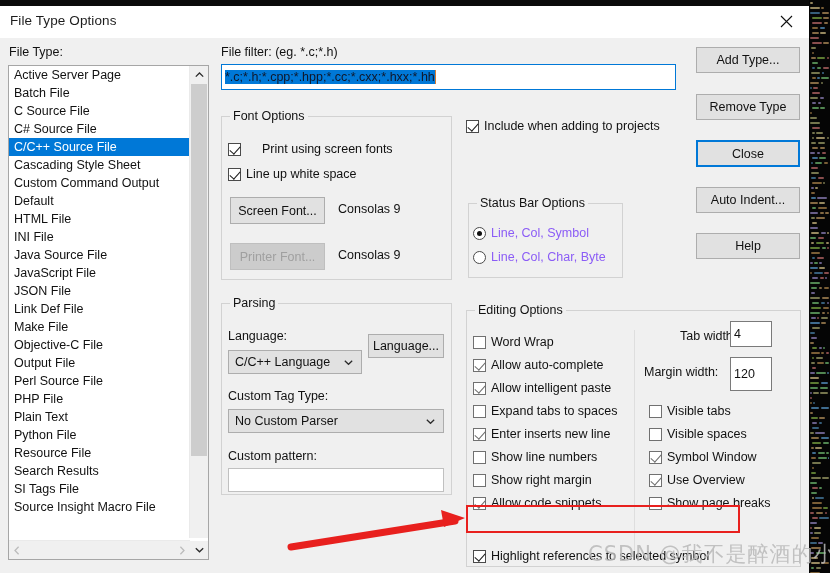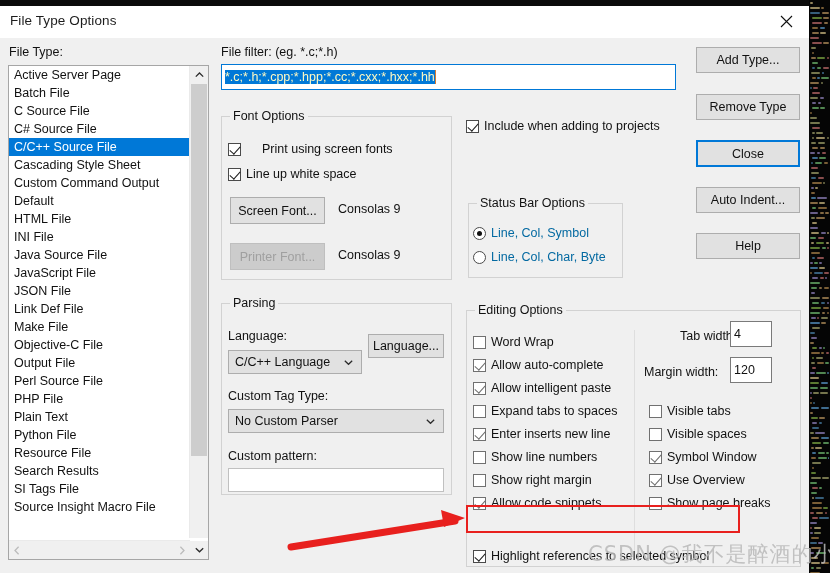--- a/index.html
+++ b/index.html
@@ -34,21 +34,21 @@
   .vscroll .arrow{width:18px;height:18px;display:flex;align-items:center;justify-content:center;color:#3c3c3c;font-size:9px;}
   .vthumb{position:absolute;left:1px;top:18px;width:16px;height:372px;background:#cdcdcd;}
   .hscroll{position:absolute;left:0;bottom:0;width:181px;height:18px;background:#f0f0f0;border-top:1px solid #eaeaea;display:flex;align-items:center;justify-content:space-between;}
   .hscroll .arrow{width:16px;height:18px;display:flex;align-items:center;justify-content:center;color:#bcbcbc;font-size:9px;}
   .corner{position:absolute;right:0;bottom:0;width:18px;height:18px;background:#f0f0f0;display:flex;align-items:center;justify-content:center;color:#3c3c3c;font-size:9px;}
 
   
   .tinput{position:absolute;box-sizing:border-box;background:#fff;border:1px solid #7a7a7a;font-size:12.5px;color:#111;
           padding:0 3px;display:flex;align-items:center;white-space:nowrap;overflow:hidden;}
   .tinput.focused{border:1px solid #0078d7;}
-  .sel-text{background:#0078d7;color:#fef9c3;}
+  .sel-text{background:#0078d7;color:#0f172a;}
   .caret{display:inline-block;width:1px;height:14px;background:#d97b30;margin-left:0px;}
 
   
   .group{position:absolute;box-sizing:border-box;border:1px solid #d2d2d2;}
   .group-title{position:absolute;top:-8px;left:8px;background:#f0f0f0;padding:0 3px;font-size:12.5px;color:#111;}
 
   
   .btn{position:absolute;box-sizing:border-box;background:#e1e1e1;border:1px solid #adadad;
        font-family:"Liberation Sans",sans-serif;font-size:12.5px;color:#111;
        display:flex;align-items:center;justify-content:center;cursor:default;}
@@ -56,21 +56,21 @@
   .btn.default{border:2px solid #0078d7;background:#e1e1e1;}
 
   
   .chk{position:absolute;display:flex;align-items:center;white-space:nowrap;font-size:12.5px;color:#111;}
   .chk .box{width:13px;height:13px;box-sizing:border-box;border:1px solid #4a4a4a;background:#fff;margin-right:5px;
             flex:none;position:relative;}
   .chk .box.checked::after{content:"";position:absolute;left:3px;top:0px;width:5px;height:9px;
             border:solid #1c1c1c;border-width:0 1.6px 1.6px 0;transform:rotate(42deg);}
   .chk .box.gray{border-color:#707070;}
   .chk .box.gray.checked::after{border-color:#6e6e6e;}
-  .rad{position:absolute;display:flex;align-items:flex-end;white-space:nowrap;font-size:12.5px;color:#0369a1;}
+  .rad{position:absolute;display:flex;align-items:flex-end;white-space:nowrap;font-size:12.5px;color:#8b5cf6;}
   .rad .circ{width:13px;height:13px;box-sizing:border-box;border:1px solid #4a4a4a;border-radius:50%;background:#fff;
              margin-right:5px;flex:none;position:relative;}
   .rad .circ.on::after{content:"";position:absolute;left:3px;top:3px;width:5px;height:5px;border-radius:50%;background:#111;}
 
   
   .combo{position:absolute;box-sizing:border-box;background:#e1e1e1;border:1px solid #adadad;
          font-size:12.5px;color:#111;display:flex;align-items:center;padding-left:6px;}
   .combo .chev{position:absolute;right:8px;top:50%;transform:translateY(-50%);color:#3c3c3c;font-size:10px;}
 
   
@@ -496,21 +496,21 @@
     <div class="chk" style="left:473px;top:534px;">
       <span class="box checked"></span>
       <span>Use typing shortcuts for parentheses and quotes</span>
     </div>
 
     <div class="lbl" style="left:680px;top:291px;text-align:center;">Tab width:</div>
     <div class="tinput" style="left:730px;top:283px;width:42px;height:26px;">
       <span>4</span>
     </div>
     <div class="lbl" style="left:644px;top:327px;">Margin width:</div>
-    <div class="tinput" style="left:730px;top:319px;width:42px;height:26px;">
+    <div class="tinput" style="left:730px;top:319px;width:42px;height:34px;">
       <span>120</span>
     </div>
 
     <div id="edit-right">
         <div class="chk" style="left: 649px; top: 366px;">
           <span class="box gray"></span>
           <span>Visible tabs</span>
         </div>
         <div class="chk" style="left: 649px; top: 389px;">
           <span class="box gray"></span>

